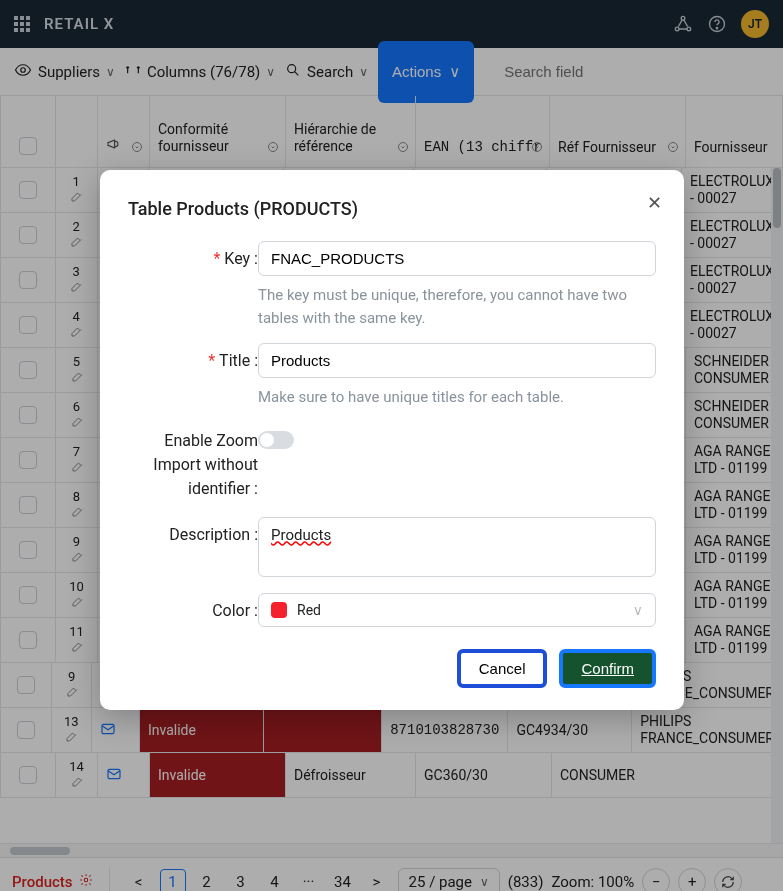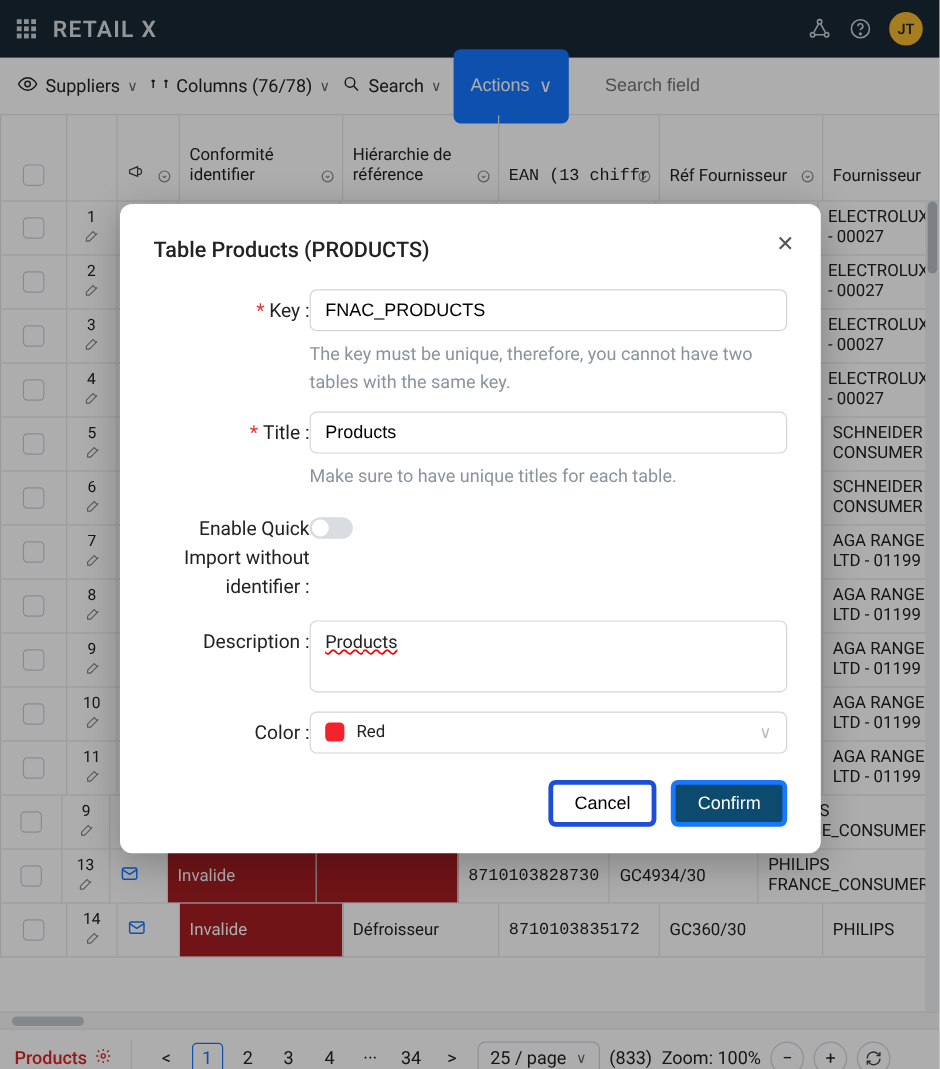--- a/index.html
+++ b/index.html
@@ -18,21 +18,21 @@
     height: 48px;
     background: #1a2834;
     display: flex;
     align-items: center;
     padding: 0 14px;
     color: #e8e8e8;
   }
   .topbar-left { display:flex; align-items:center; gap:14px; }
   .grid-icon { display:grid; grid-template-columns:repeat(3,4px); grid-template-rows:repeat(3,4px); gap:2px; }
   .grid-icon span { background:#c9d2d9; width:4px; height:4px; }
-  .brand { font-weight:600; letter-spacing:1px; font-size:19px; color:#d6dee4; }
+  .brand { font-weight:600; letter-spacing:1px; font-size:15px; color:#d6dee4; }
   .topbar-right { margin-left:auto; display:flex; align-items:center; gap:14px; }
   .topbar-right svg { stroke:#c9d2d9; }
   .avatar { width:28px; height:28px; border-radius:50%; background:#f5b82e; color:#1a2834; font-size:12px; font-weight:600; display:flex; align-items:center; justify-content:center; }
 
   
   .toolbar {
     height:48px; border-bottom:1px solid #e3e6e9; display:flex; align-items:center; padding:0 14px; gap:10px;
   }
   .tool { display:flex; align-items:center; gap:6px; font-size:15px; cursor:pointer; }
   .chev { font-size:12px; color:#666; }
@@ -96,21 +96,21 @@
   .fhelp { color:#8a939c; font-size:15px; margin-top:8px; line-height:1.5; }
   .ftextarea { width:100%; border:1px solid #d0d5da; border-radius:6px; padding:8px 12px; font-size:15px; min-height:60px; resize:none; outline:none; }
   .wavy { text-decoration: red wavy underline; text-decoration-skip-ink: none; }
   .toggle { width:36px; height:18px; background:#d9dde2; border-radius:10px; position:relative; cursor:pointer; }
   .toggle::after { content:""; position:absolute; left:2px; top:2px; width:14px; height:14px; background:#fff; border-radius:50%; }
   .fselect { width:100%; border:1px solid #d0d5da; border-radius:6px; padding:8px 12px; display:flex; align-items:center; gap:10px; cursor:pointer; }
   .color-sw { width:16px; height:16px; border-radius:4px; background:#f5222d; }
   .fselect .sel-caret { margin-left:auto; color:#bbb; }
   .modal-actions { display:flex; justify-content:flex-end; gap:12px; margin-top:22px; }
   .btn { border-radius:6px; padding:7px 18px; font-size:15px; cursor:pointer; border:4px solid #1d4ed8; background:#fff; }
-  .btn.primary { background:#0c4a6e; color:#fff; border-color:#1677ff; }
+  .btn.primary { background:#14532d; color:#fff; border-color:#1677ff;text-decoration:underline; }
 
   .icon-sm svg { display:block; }
 </style>
 </head>
 <body>
 
 <div class="topbar">
   <div class="topbar-left">
     <div class="grid-icon">
       <span></span>
@@ -188,21 +188,21 @@
           </svg></span>
       <span class="hcaret">
           <svg width="12" height="12" viewBox="0 0 24 24" fill="none" stroke="#888" stroke-width="2">
             <circle cx="12" cy="12" r="9"></circle>
             <path d="M9 11l3 3 3-3"></path>
           </svg>
         </span>
     </div>
     <div class="col hcol w-conf">
         <span class="cell-text" style="white-space:pre-line;line-height:1.2;">Conformité
-identifier</span>
+fournisseur</span>
         <span class="hcaret">
           <svg width="12" height="12" viewBox="0 0 24 24" fill="none" stroke="#888" stroke-width="2">
             <circle cx="12" cy="12" r="9"></circle>
             <path d="M9 11l3 3 3-3"></path>
           </svg>
         </span>
       </div>
     <div class="col hcol w-hier">
         <span class="cell-text" style="white-space:pre-line;line-height:1.2;">Hiérarchie de
 référence</span>
@@ -626,28 +626,25 @@
               <rect x="3" y="5" width="18" height="14" rx="2"></rect>
               <path d="M3 7l9 6 9-6"></path>
             </svg></span>
         </div>
         <div class="col w-conf red-cell">
           <span class="cell-text">Invalide</span>
         </div>
         <div class="col w-hier ">
           <span class="cell-text">Défroisseur</span>
         </div>
-        <div class="col w-ean">
-          <span class="cell-text">8710103835172</span>
-        </div>
         <div class="col w-ref">
           <span class="cell-text">GC360/30</span>
         </div>
         <div class="col w-four">
-          <span class="cell-text" style="white-space:normal;line-height:1.2;">PHILIPS</span>
+          <span class="cell-text" style="white-space:normal;line-height:1.2;">CONSUMER</span>
         </div>
       </div>
     </div>
   <div class="vscroll">
       <div class="thumb"></div>
     </div>
 </div>
 
 <div class="hscroll">
     <div class="hthumb"></div>
@@ -702,21 +699,21 @@
 
   <div class="frow" style="margin-top:14px;">
     <div class="flabel"><span class="req">*</span><span>Title :</span></div>
     <div class="fctrl">
       <input class="finput" value="Products" style="">
       <div class="fhelp">Make sure to have unique titles for each table.</div>
     </div>
   </div>
 
   <div class="frow" style="margin-top:18px; align-items:flex-start;">
-    <div class="flabel" style="line-height:1.5; padding-top:2px;"><span style="display:inline-block;">Enable Quick Import without identifier :</span></div>
+    <div class="flabel" style="line-height:1.5; padding-top:2px;"><span style="display:inline-block;">Enable Zoom Import without identifier :</span></div>
     <div class="fctrl" style="padding-top:4px;">
       <div class="toggle"></div>
     </div>
   </div>
 
   <div class="frow" style="margin-top:16px;">
     <div class="flabel">Description :</div>
     <div class="fctrl">
       <div class="ftextarea"><span class="wavy">Products</span></div>
     </div>

